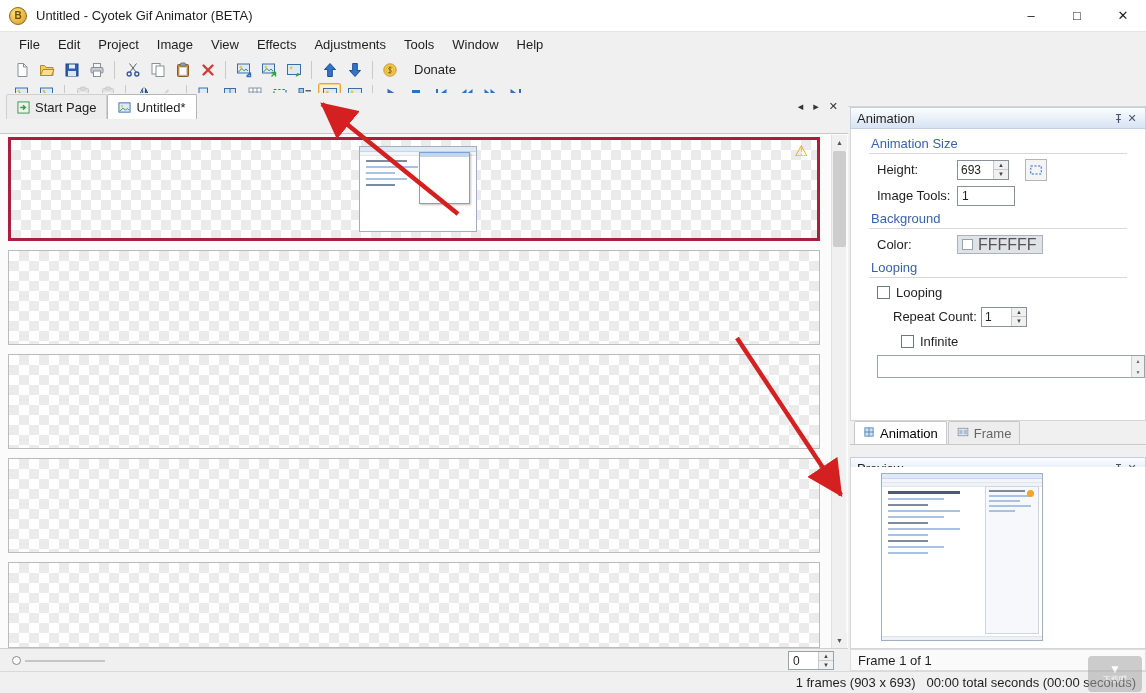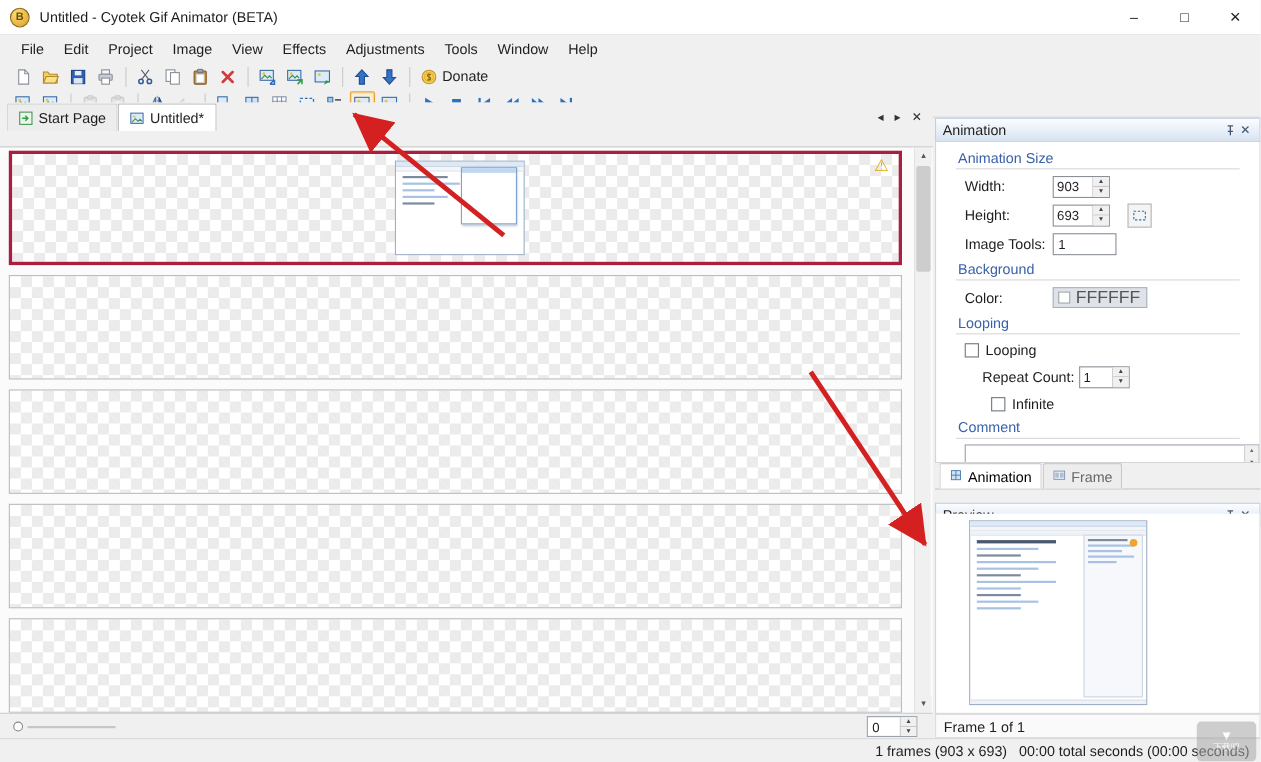--- a/index.html
+++ b/index.html
@@ -18,22 +18,22 @@
   .win-btn{width:46px;height:100%;display:flex;align-items:center;justify-content:center;font-size:13px;color:#222}
 
   
   .menubar{position:absolute;top:32px;left:0;width:100%;height:25px;background:#f0f0f0;
            display:flex;align-items:center;padding-left:10px}
   .menu-item{padding:0 9px;line-height:25px}
   .toolbar{position:absolute;left:0;width:100%;height:25px;background:#f0f0f0;
            display:flex;align-items:center;padding-left:10px;gap:2px}
   #toolbar-main{top:57px}
   #toolbar-frames{top:82px;border-bottom:1px solid #d5d5d5}
-  .tb-btn{height:22px;min-width:23px;display:flex;align-items:center;justify-content:flex-start;
-          border:1px solid transparent;border-radius:2px;gap:4px;padding:0 2px}
+  .tb-btn{height:22px;min-width:23px;display:flex;align-items:center;justify-content:flex-end;
+          border:1px solid transparent;border-radius:2px;gap:16px;padding:0 2px}
   .tb-btn svg{width:16px;height:16px;display:block}
   .tb-btn.disabled{opacity:.42}
   .tb-btn.highlighted{background:#fdf0d0;border-color:#e8a33d;box-shadow:inset 0 0 0 1px #f6d48a}
   .tb-sep{width:1px;height:18px;background:#c9c9c9;margin:0 4px;flex:0 0 1px}
   .tb-label{font-size:13px;padding-right:3px}
 
   
   .doc-tabbar{position:absolute;left:0;top:93px;width:848px;height:26px;background:#f0f0f0;
               display:flex;align-items:flex-end;padding-left:6px}
   .doc-tab{display:flex;align-items:center;gap:5px;height:25px;padding:0 10px;
@@ -523,30 +523,20 @@
       <svg width="11" height="11" viewBox="0 0 11 11">
           <path d="M3 1.5h5M5.5 1.5v5M3.2 6.5h4.6M5.5 6.5v3.5" stroke="#44566e" stroke-width="1.2" fill="none"></path>
         </svg>
     </span>
     <span class="ph-icon">✕</span>
   </div>
 
   <div class="anim-body">
     <div class="sec-h">Animation Size</div>
 
-    <div class="f-row">
-      <span class="f-label">Width:</span>
-      <div class="spin">
-        <span class="val">903</span>
-        <span class="spin-btns">
-            <i>▲</i>
-            <i>▼</i>
-          </span>
-      </div>
-    </div>
 
     <div class="f-row">
       <span class="f-label">Height:</span>
       <div class="spin">
         <span class="val">693</span>
         <span class="spin-btns">
             <i>▲</i>
             <i>▼</i>
           </span>
       </div>
@@ -588,21 +578,20 @@
             <i>▼</i>
           </span>
       </div>
     </div>
 
     <div class="f-row" style="margin-left:32px;height:18px">
       <span class="cb"></span>
       <span>Infinite</span>
     </div>
 
-    <div class="sec-h">Comment</div>
     <div class="comment-box">
       <span class="cbox-scroll">
           <i>▲</i>
           <i>▼</i>
         </span>
     </div>
   </div>
 
   <div class="panel-tabs">
     <div class="p-tab active">

